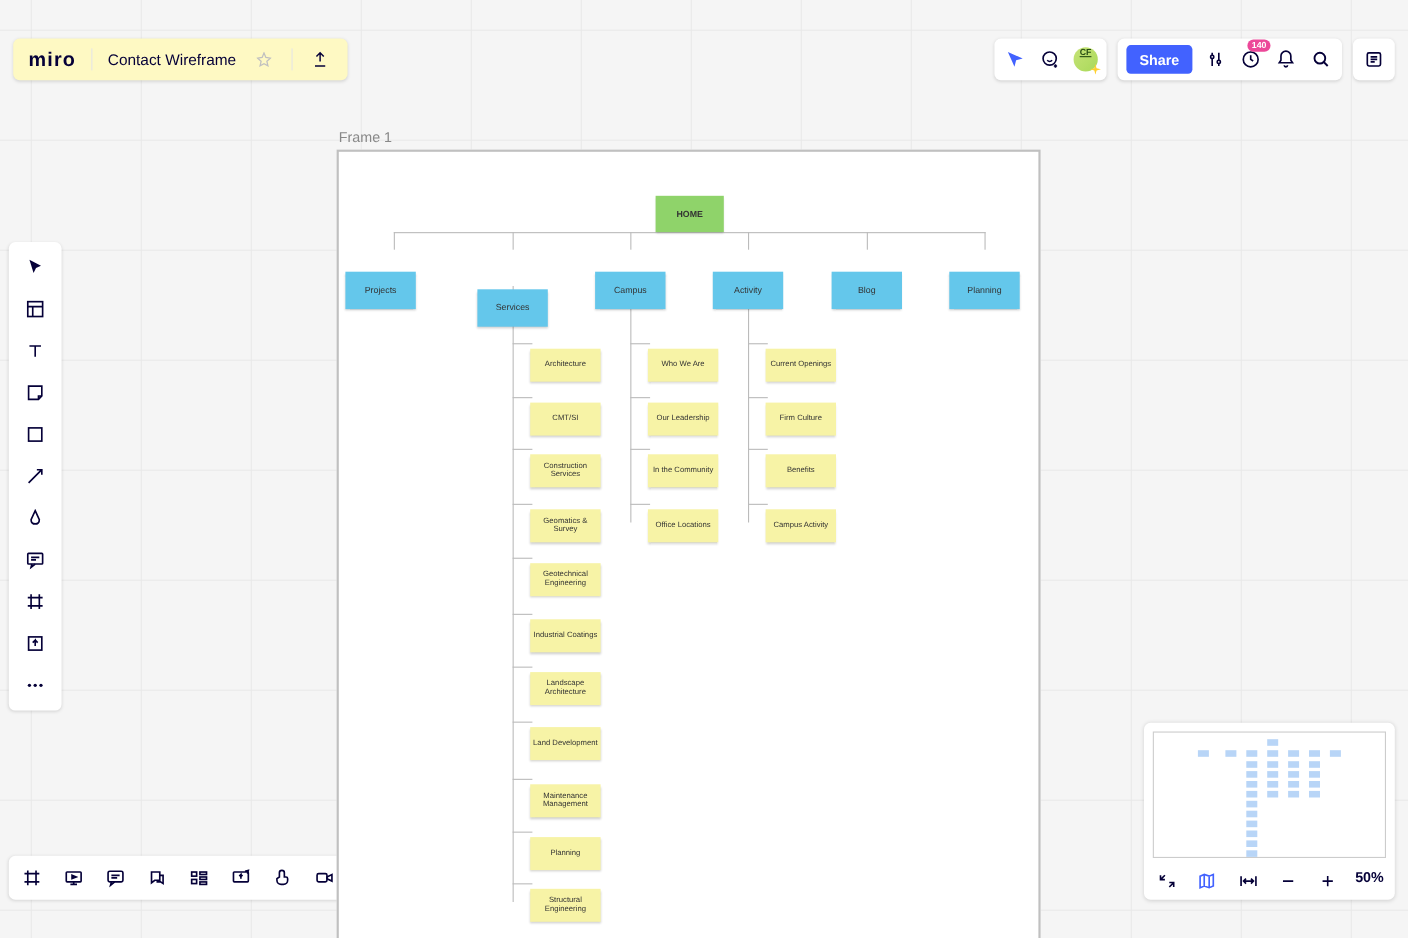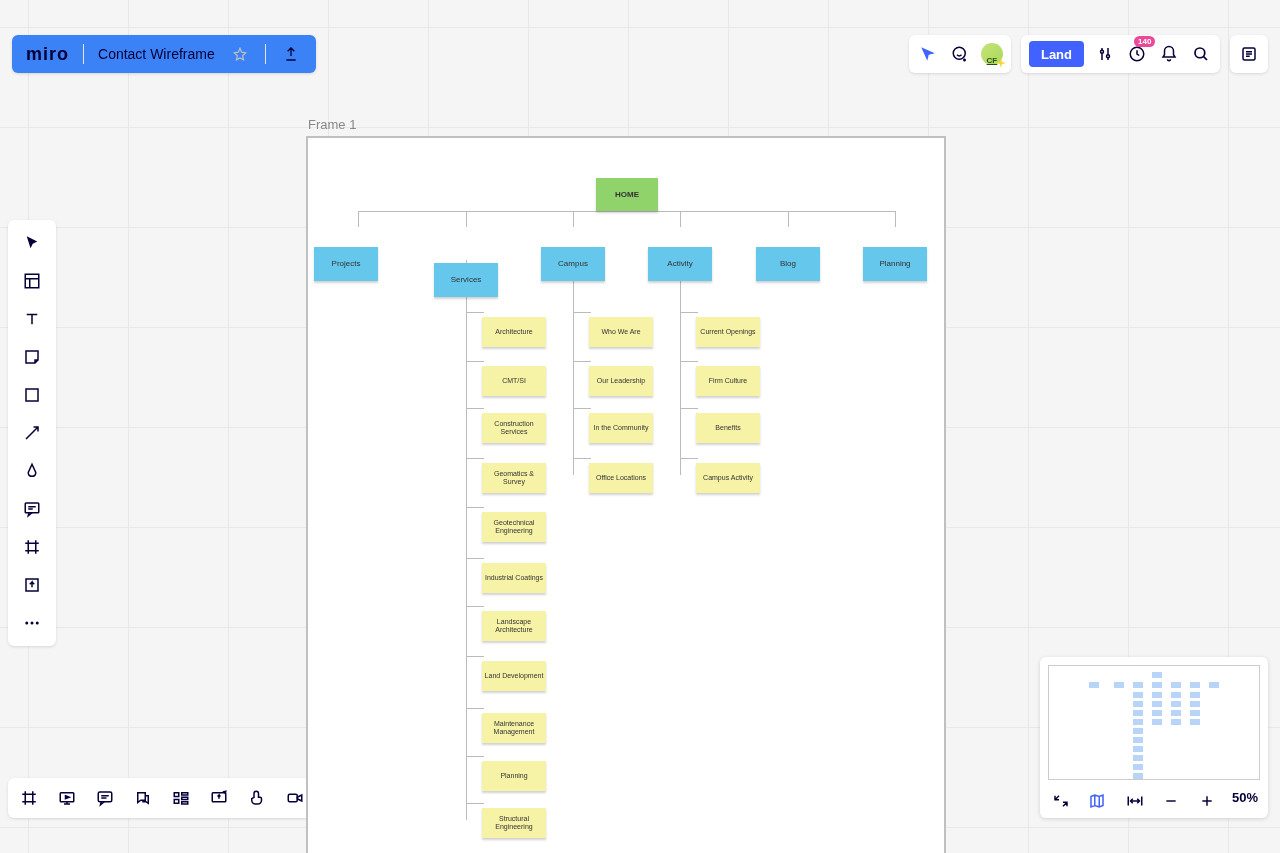--- a/index.html
+++ b/index.html
@@ -3,29 +3,29 @@
 <meta charset="utf-8">
 <style>
   * { box-sizing: border-box; }
   html, body { margin: 0; padding: 0; width: 1280px; height: 853px; font-family: -apple-system, BlinkMacSystemFont, "Segoe UI", Helvetica, Arial, sans-serif; background: #f2f2f2; overflow: hidden; position: relative; }
   .canvas-bg { position:absolute; inset:0; background:#f5f5f5; }
   .grid::before { content:""; position:absolute; inset:0;
      background-image: linear-gradient(#e8e8e8 1px, transparent 1px), linear-gradient(90deg, #e8e8e8 1px, transparent 1px);
      background-size: 100px 100px; background-position: 28px 27px; }
 
   
-  .topleft { position:absolute; top:35px; left:12px; height:38px; background:#3b82f6; border-radius:6px; box-shadow:0 1px 3px rgba(0,0,0,.12); display:flex; align-items:center; padding:0 14px 0 14px; gap:14px; }
+  .topleft { position:absolute; top:35px; left:12px; height:38px; background:#fef9c3; border-radius:6px; box-shadow:0 1px 3px rgba(0,0,0,.12); display:flex; align-items:center; padding:0 14px 0 14px; gap:14px; }
   .logo { font-weight:900; letter-spacing:1px; font-size:18px; color:#050038; }
   .divider-v { width:1px; height:20px; background:#e5e5e5; }
   .title { font-size:14px; color:#050038; font-weight:500; }
 
   
   .topright { position:absolute; top:35px; right:12px; display:flex; gap:10px; align-items:center; }
   .group { background:#fff; height:38px; border-radius:6px; box-shadow:0 1px 3px rgba(0,0,0,.12); display:flex; align-items:center; padding:0 8px; gap:10px; }
-  .avatar { width:22px; height:22px; border-radius:50%; background:linear-gradient(135deg,#c6e377,#a9d95a); display:flex; align-items:flex-end; justify-content:center; font-size:8px; font-weight:700; color:#284e13; position:relative;text-decoration:underline; }
+  .avatar { width:22px; height:22px; border-radius:50%; background:linear-gradient(135deg,#c6e377,#a9d95a); display:flex; align-items:flex-start; justify-content:center; font-size:8px; font-weight:700; color:#284e13; position:relative;text-decoration:underline; }
   .avatar::after { content:""; position:absolute; right:-3px; bottom:-3px; width:10px; height:10px; background:#ffd02f; clip-path:polygon(50% 0,60% 40%,100% 50%,60% 60%,50% 100%,40% 60%,0 50%,40% 40%); }
   .share-btn { background:#4262ff; color:#fff; border:none; height:26px; border-radius:4px; font-size:13px; font-weight:700; padding:0 12px; cursor:pointer; }
   .icon-btn { width:22px; height:22px; display:flex; align-items:center; justify-content:center; color:#050038; cursor:pointer; position:relative; }
   .badge { position:absolute; top:-7px; left:8px; background:#ec4899; color:#fff; border-radius:8px; font-size:8px; font-weight:700; padding:1px 4px; min-width:16px; text-align:center; }
 
   
   .lefttools { position:absolute; top:220px; left:8px; width:48px; background:#fff; border-radius:6px; box-shadow:0 1px 3px rgba(0,0,0,.12); display:flex; flex-direction:column; align-items:center; padding:12px 0; gap:16px; }
   .lefttools .tool { width:100%; display:flex; justify-content:center; }
 
   
@@ -87,21 +87,21 @@
       <svg width="18" height="18" viewBox="0 0 24 24" fill="none" stroke="#050038" stroke-width="2">
           <circle cx="11" cy="11" r="8"></circle>
           <path d="M8 13c1 1 2 1.5 3 1.5s2-.5 3-1.5M8.5 9h.01M13.5 9h.01M18 18v4M16 20h4"></path>
         </svg>
     </span>
     <span class="avatar">
         <span>CF</span>
       </span>
   </div>
   <div class="group">
-    <button class="share-btn">Land</button>
+    <button class="share-btn">Share</button>
     <span class="icon-btn">
       <svg width="18" height="18" viewBox="0 0 24 24" fill="none" stroke="#050038" stroke-width="2">
           <path d="M8 4v16M16 4v16"></path>
           <circle cx="8" cy="9" r="2" fill="#fff"></circle>
           <circle cx="16" cy="15" r="2" fill="#fff"></circle>
         </svg>
     </span>
     <span class="icon-btn">
       <span class="badge">140</span>
       <svg width="18" height="18" viewBox="0 0 24 24" fill="none" stroke="#050038" stroke-width="2">

